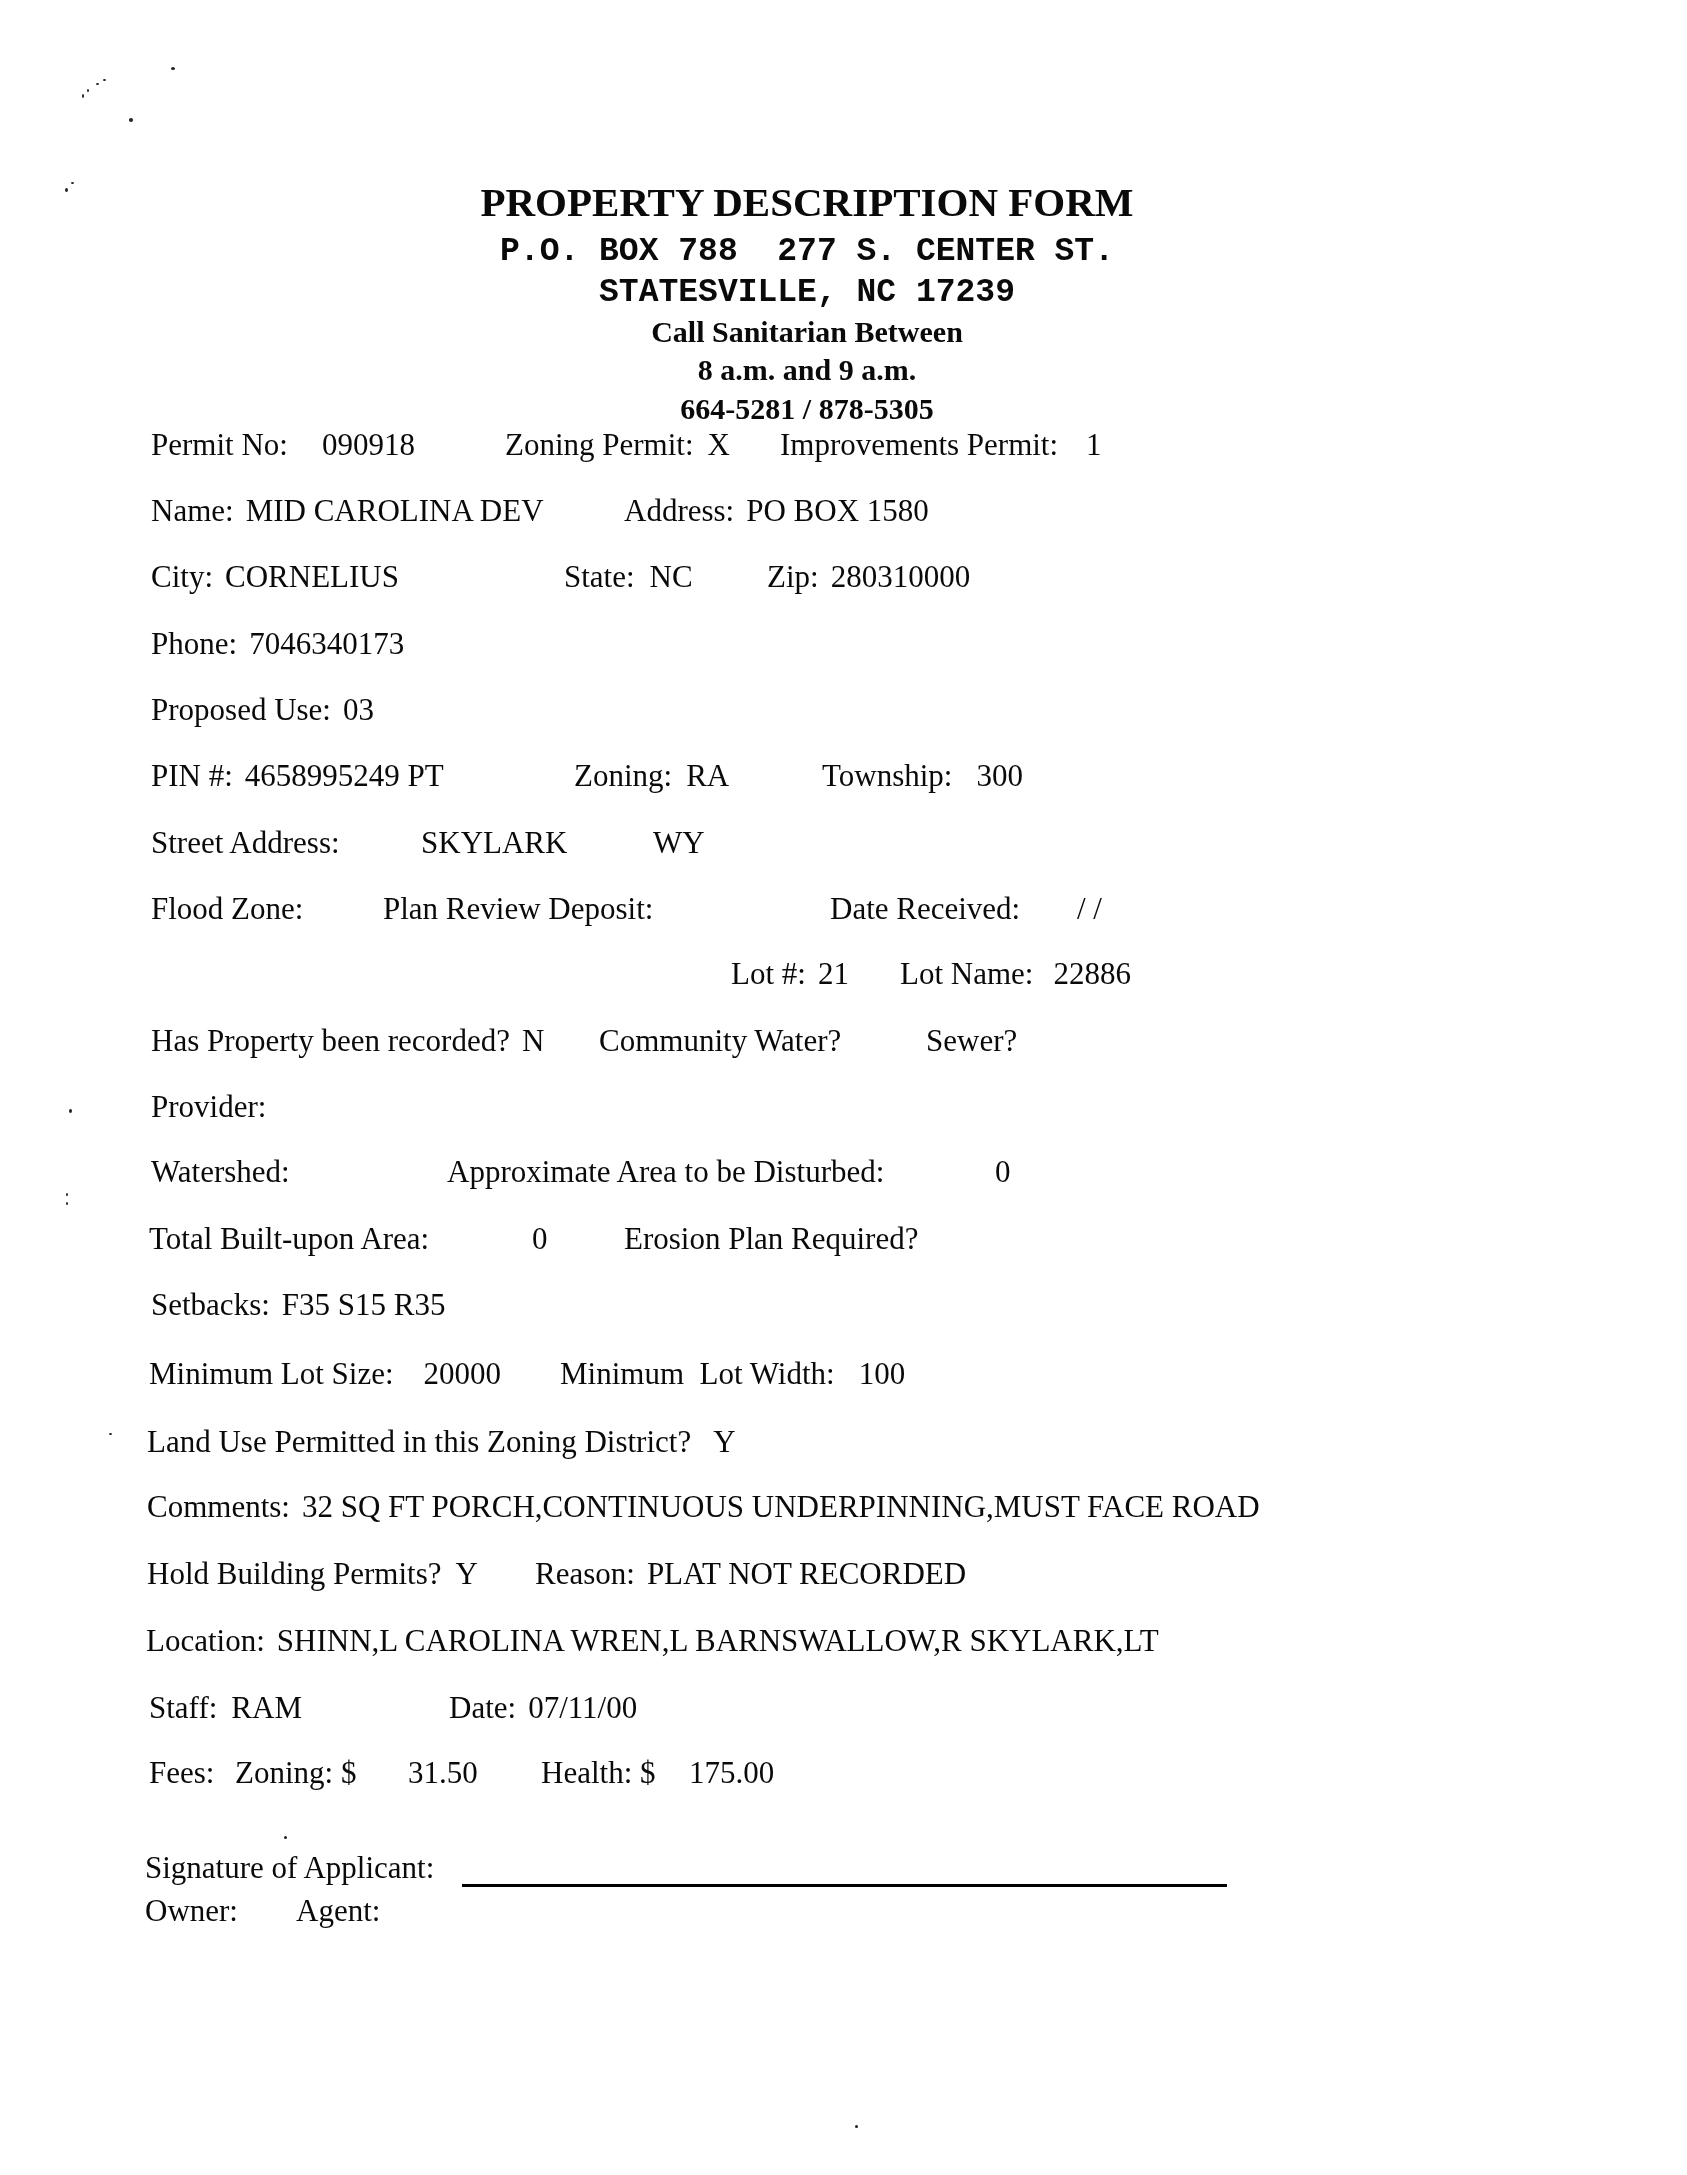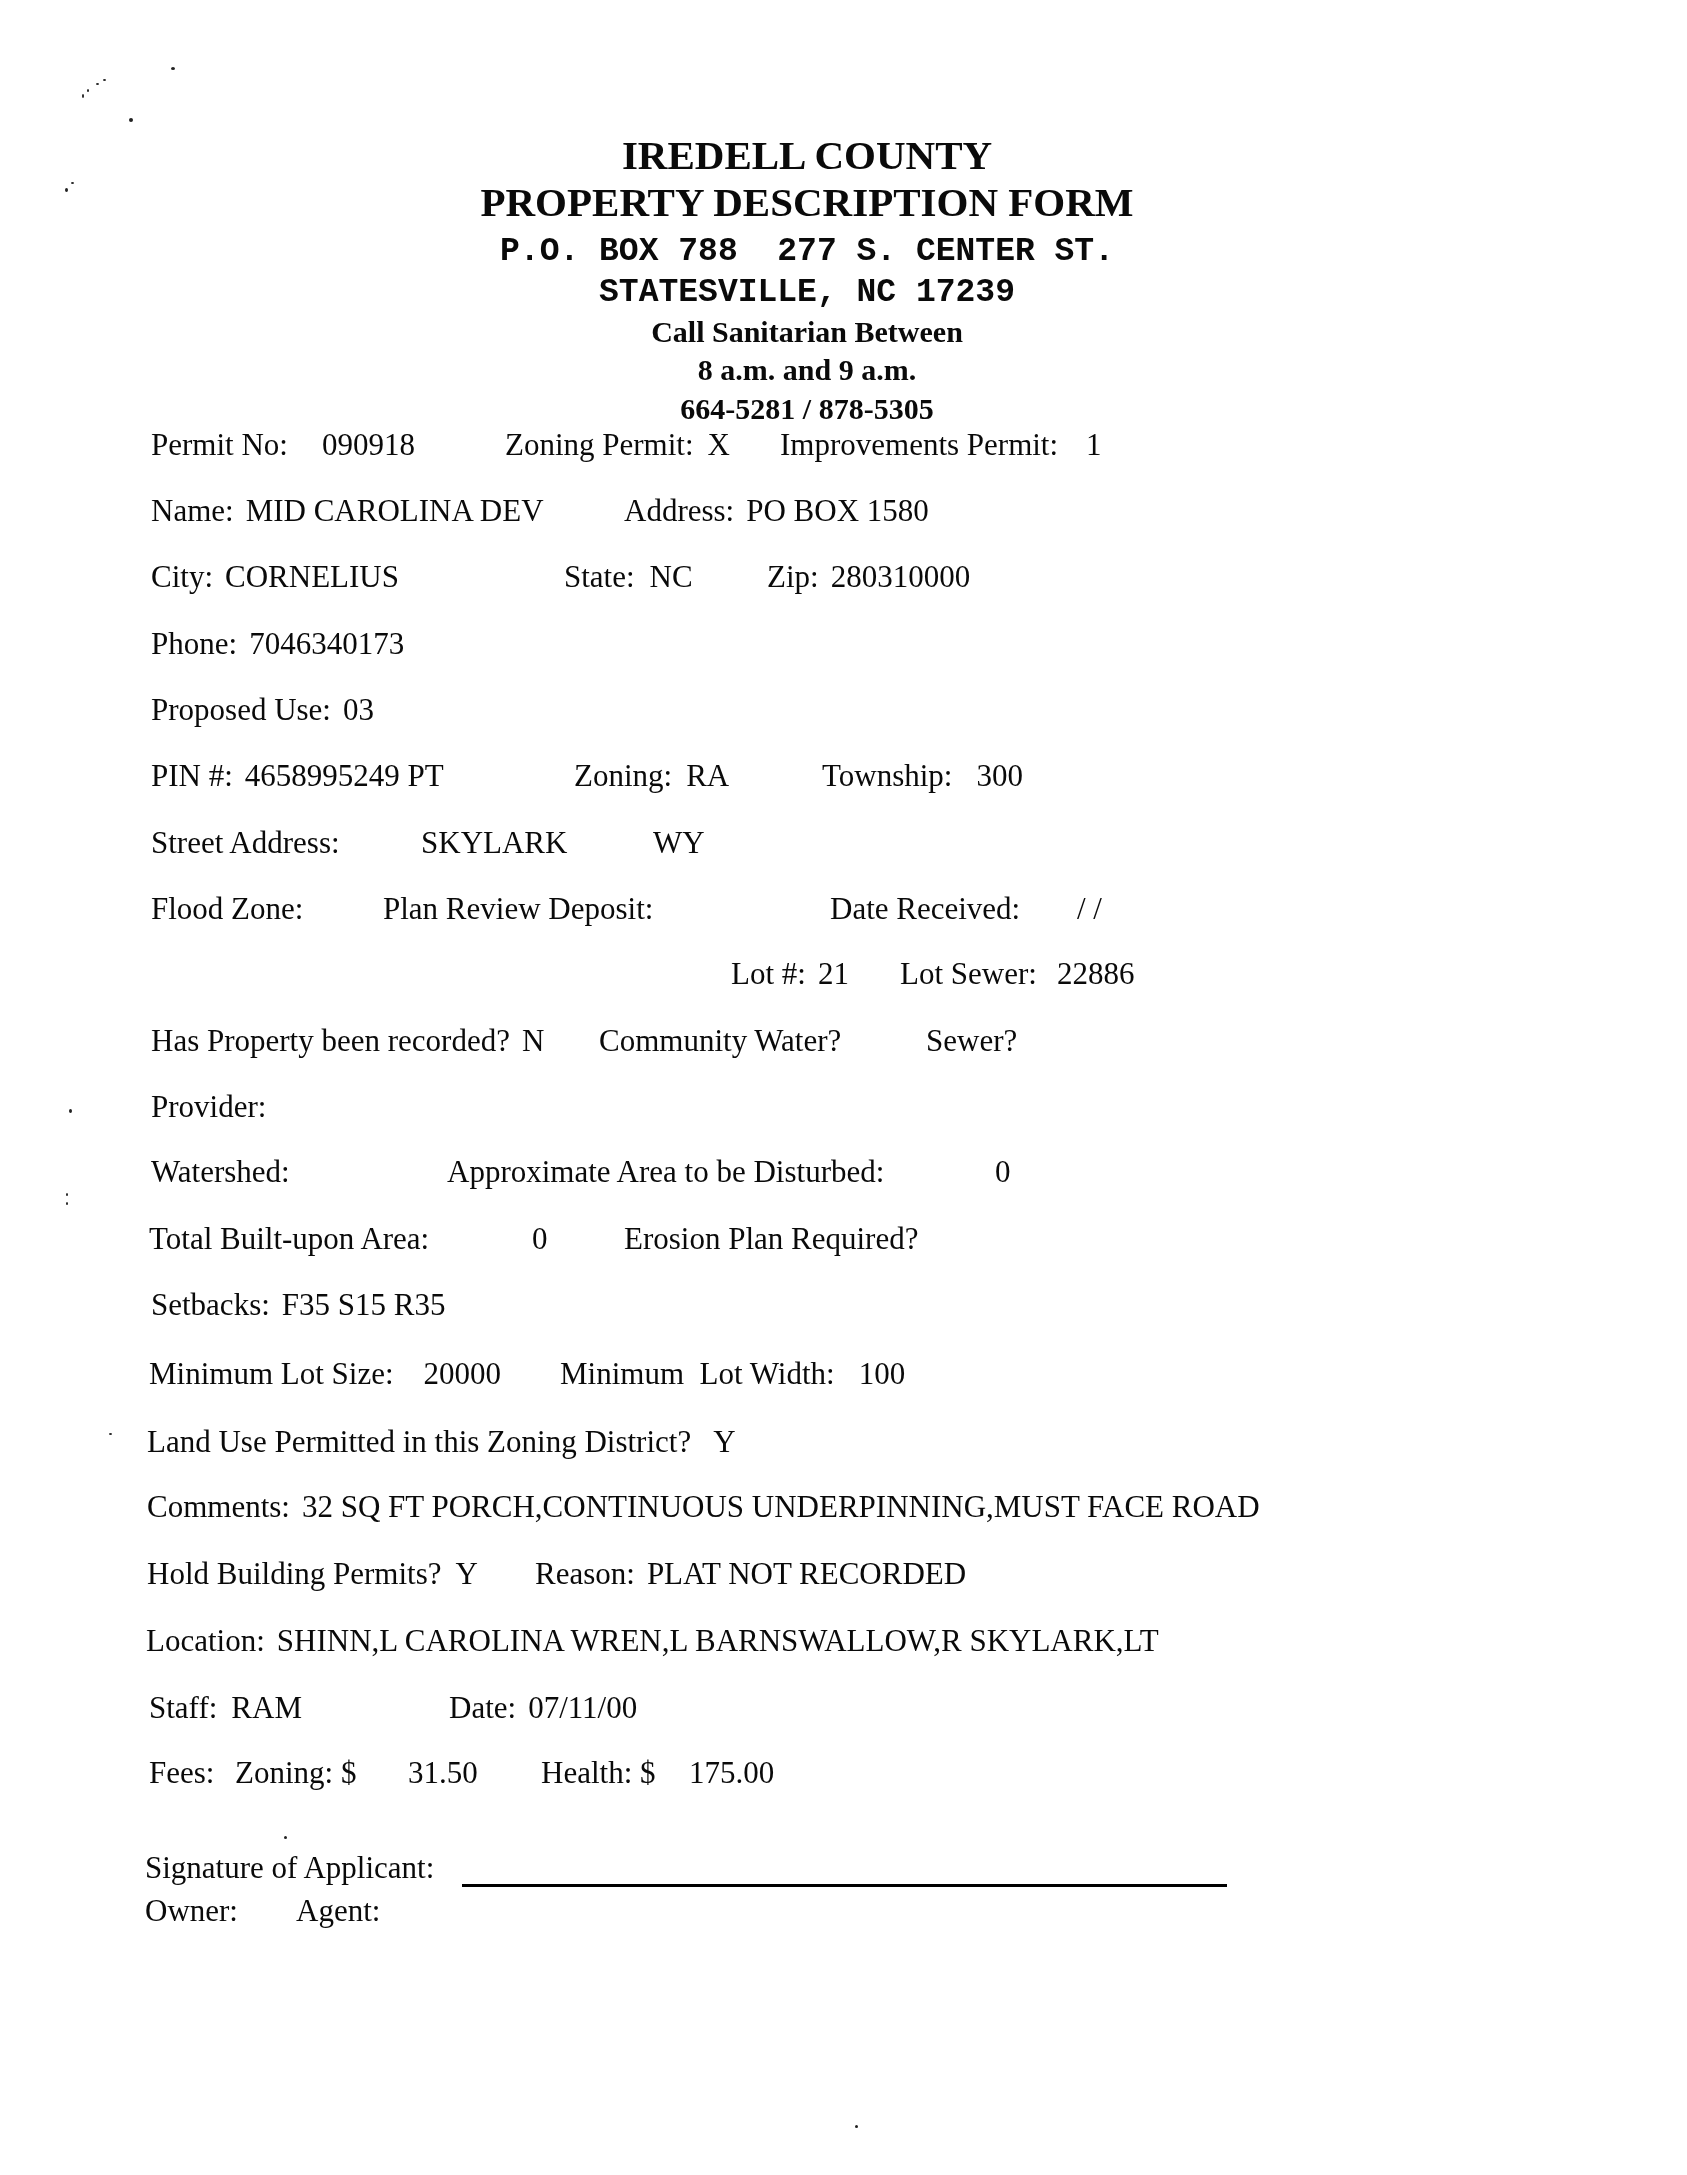--- a/index.html
+++ b/index.html
@@ -40,21 +40,20 @@
     position:absolute;
     background:#222;
     border-radius:50%;
   }
 </style>
 </head>
 <body>
 
 <div class="page">
 
-  <div class="hline h1" style="top:135px">IREDELL COUNTY</div>
   <div class="hline h1" style="top:182px">PROPERTY DESCRIPTION FORM</div>
   <div class="hline h2" style="top:235px">P.O. BOX 788  277 S. CENTER ST.</div>
   <div class="hline h2" style="top:276px">STATESVILLE, NC 17239</div>
   <div class="hline h3" style="top:317px">Call Sanitarian Between</div>
   <div class="hline h3" style="top:355px">8 a.m. and 9 a.m.</div>
   <div class="hline h3" style="top:394px">664-5281 / 878-5305</div>
 
   <div class="seg" style="left:151px;top:429px"><span class="lbl">Permit No:</span><span class="val" style="margin-left:34px">090918</span></div>
   <div class="seg" style="left:505px;top:429px"><span class="lbl">Zoning Permit:</span><span class="val" style="margin-left:14px">X</span></div>
   <div class="seg" style="left:780px;top:429px"><span class="lbl">Improvements Permit:</span><span class="val" style="margin-left:28px">1</span></div>
@@ -77,21 +76,21 @@
   <div class="seg" style="left:151px;top:827px"><span class="lbl">Street Address:</span></div>
   <div class="seg" style="left:421px;top:827px"><span class="val">SKYLARK</span></div>
   <div class="seg" style="left:653px;top:827px"><span class="val">WY</span></div>
 
   <div class="seg" style="left:151px;top:893px"><span class="lbl">Flood Zone:</span></div>
   <div class="seg" style="left:383px;top:893px"><span class="lbl">Plan Review Deposit:</span></div>
   <div class="seg" style="left:830px;top:893px"><span class="lbl">Date Received:</span></div>
   <div class="seg" style="left:1077px;top:893px"><span class="val">/ /</span></div>
 
   <div class="seg" style="left:731px;top:958px"><span class="lbl">Lot #:</span><span class="val" style="margin-left:12px">21</span></div>
-  <div class="seg" style="left:900px;top:958px"><span class="lbl">Lot Sewer:</span><span class="val" style="margin-left:20px">22886</span></div>
+  <div class="seg" style="left:900px;top:958px"><span class="lbl">Lot Name:</span><span class="val" style="margin-left:20px">22886</span></div>
 
   <div class="seg" style="left:151px;top:1025px"><span class="lbl">Has Property been recorded?</span><span class="val" style="margin-left:12px">N</span></div>
   <div class="seg" style="left:599px;top:1025px"><span class="lbl">Community Water?</span></div>
   <div class="seg" style="left:926px;top:1025px"><span class="lbl">Sewer?</span></div>
 
   <div class="seg" style="left:151px;top:1091px"><span class="lbl">Provider:</span></div>
 
   <div class="seg" style="left:151px;top:1156px"><span class="lbl">Watershed:</span></div>
   <div class="seg" style="left:447px;top:1156px"><span class="lbl">Approximate Area to be Disturbed:</span></div>
   <div class="seg" style="left:995px;top:1156px"><span class="val">0</span></div>

